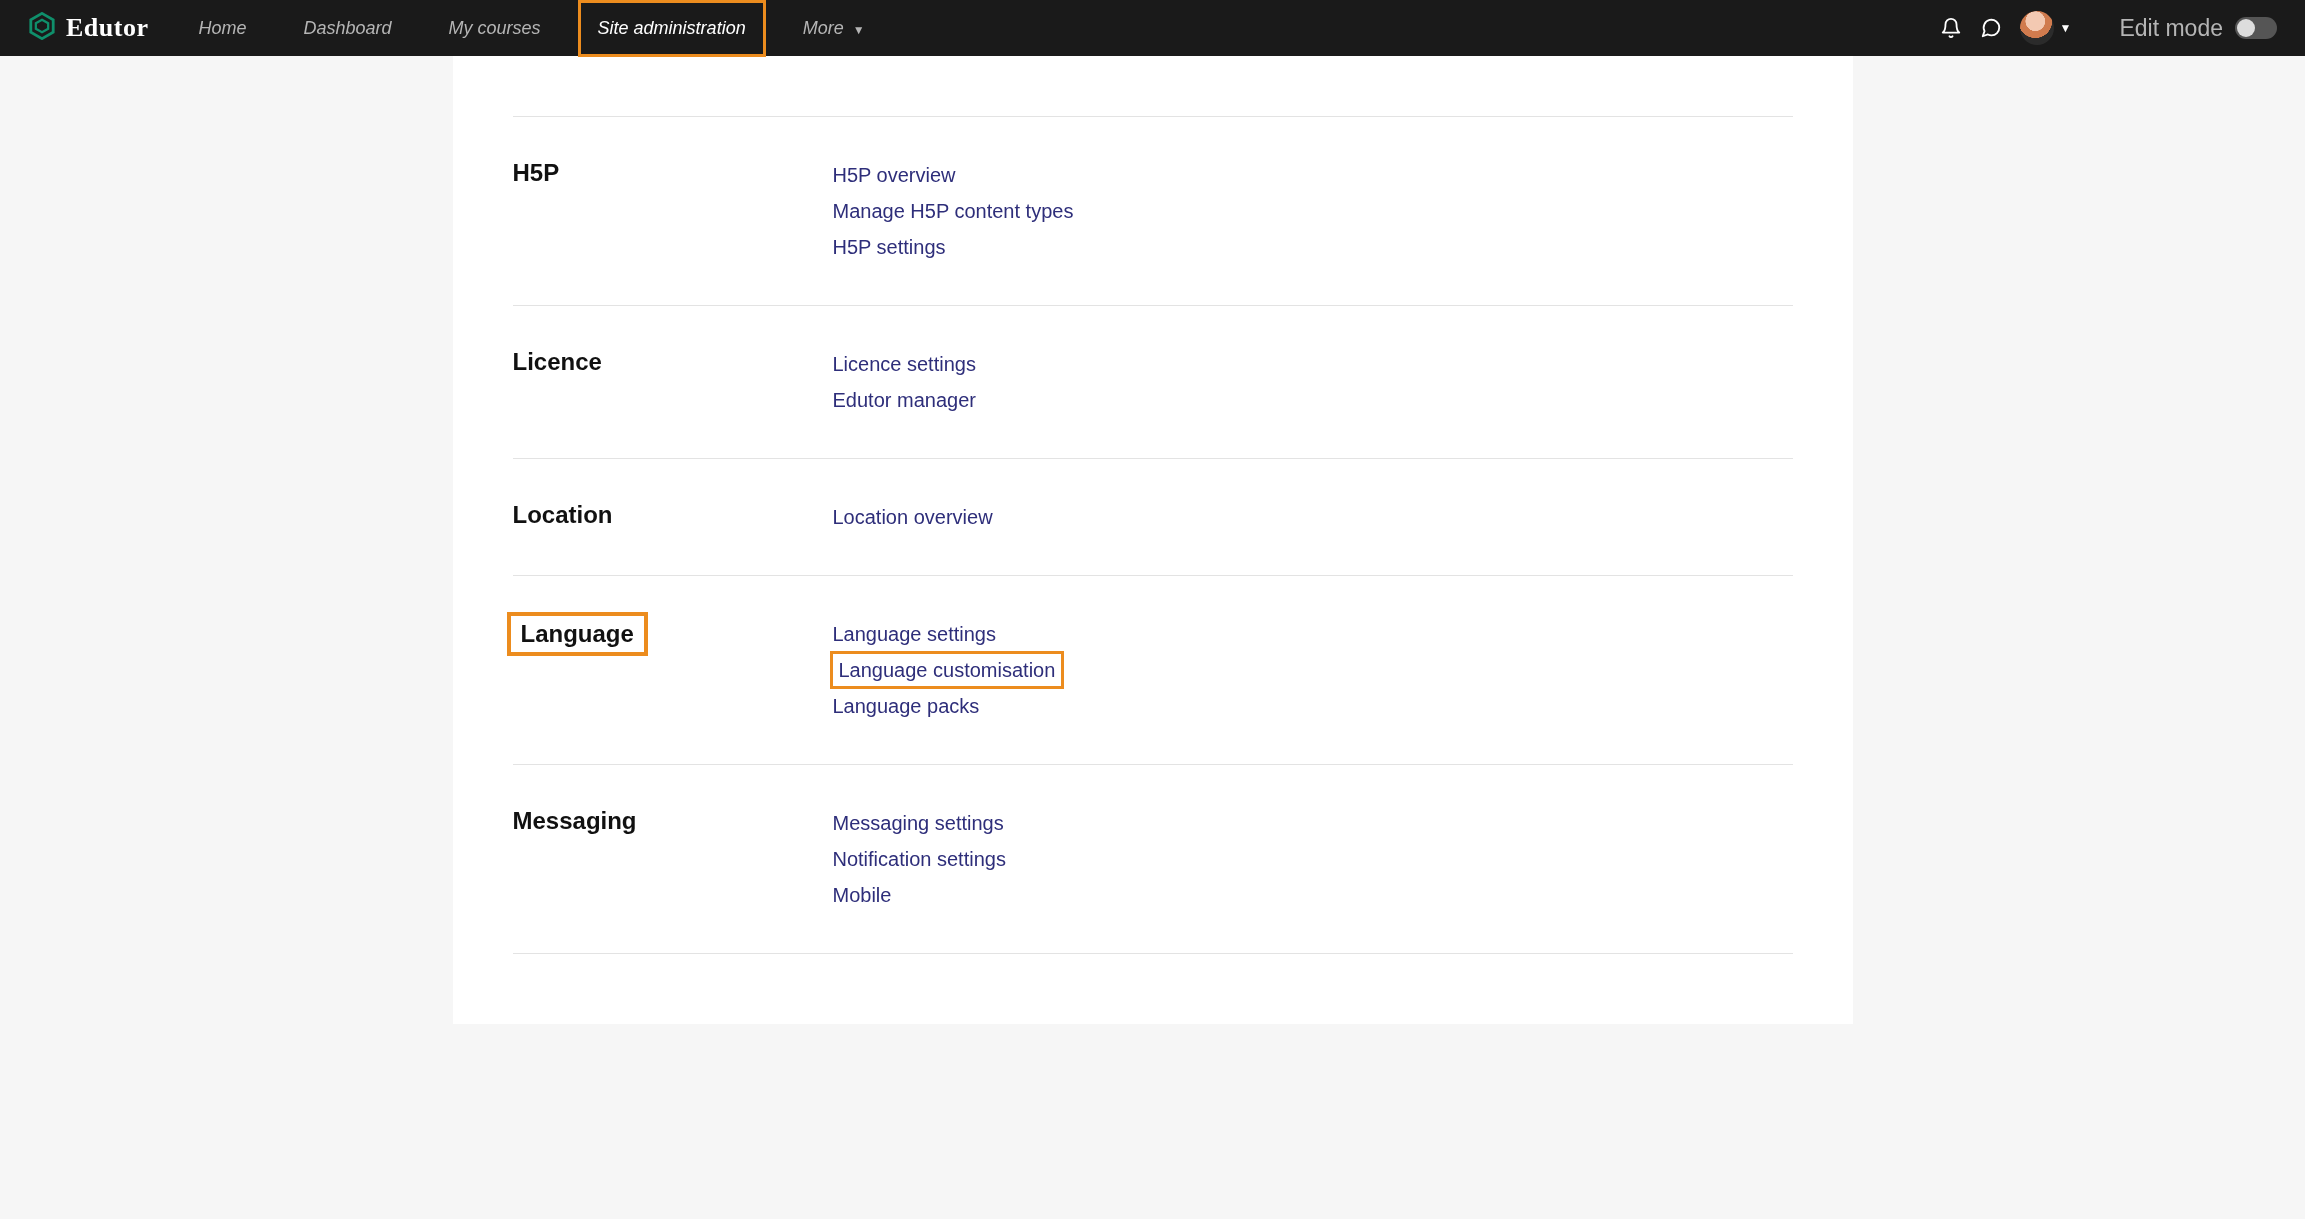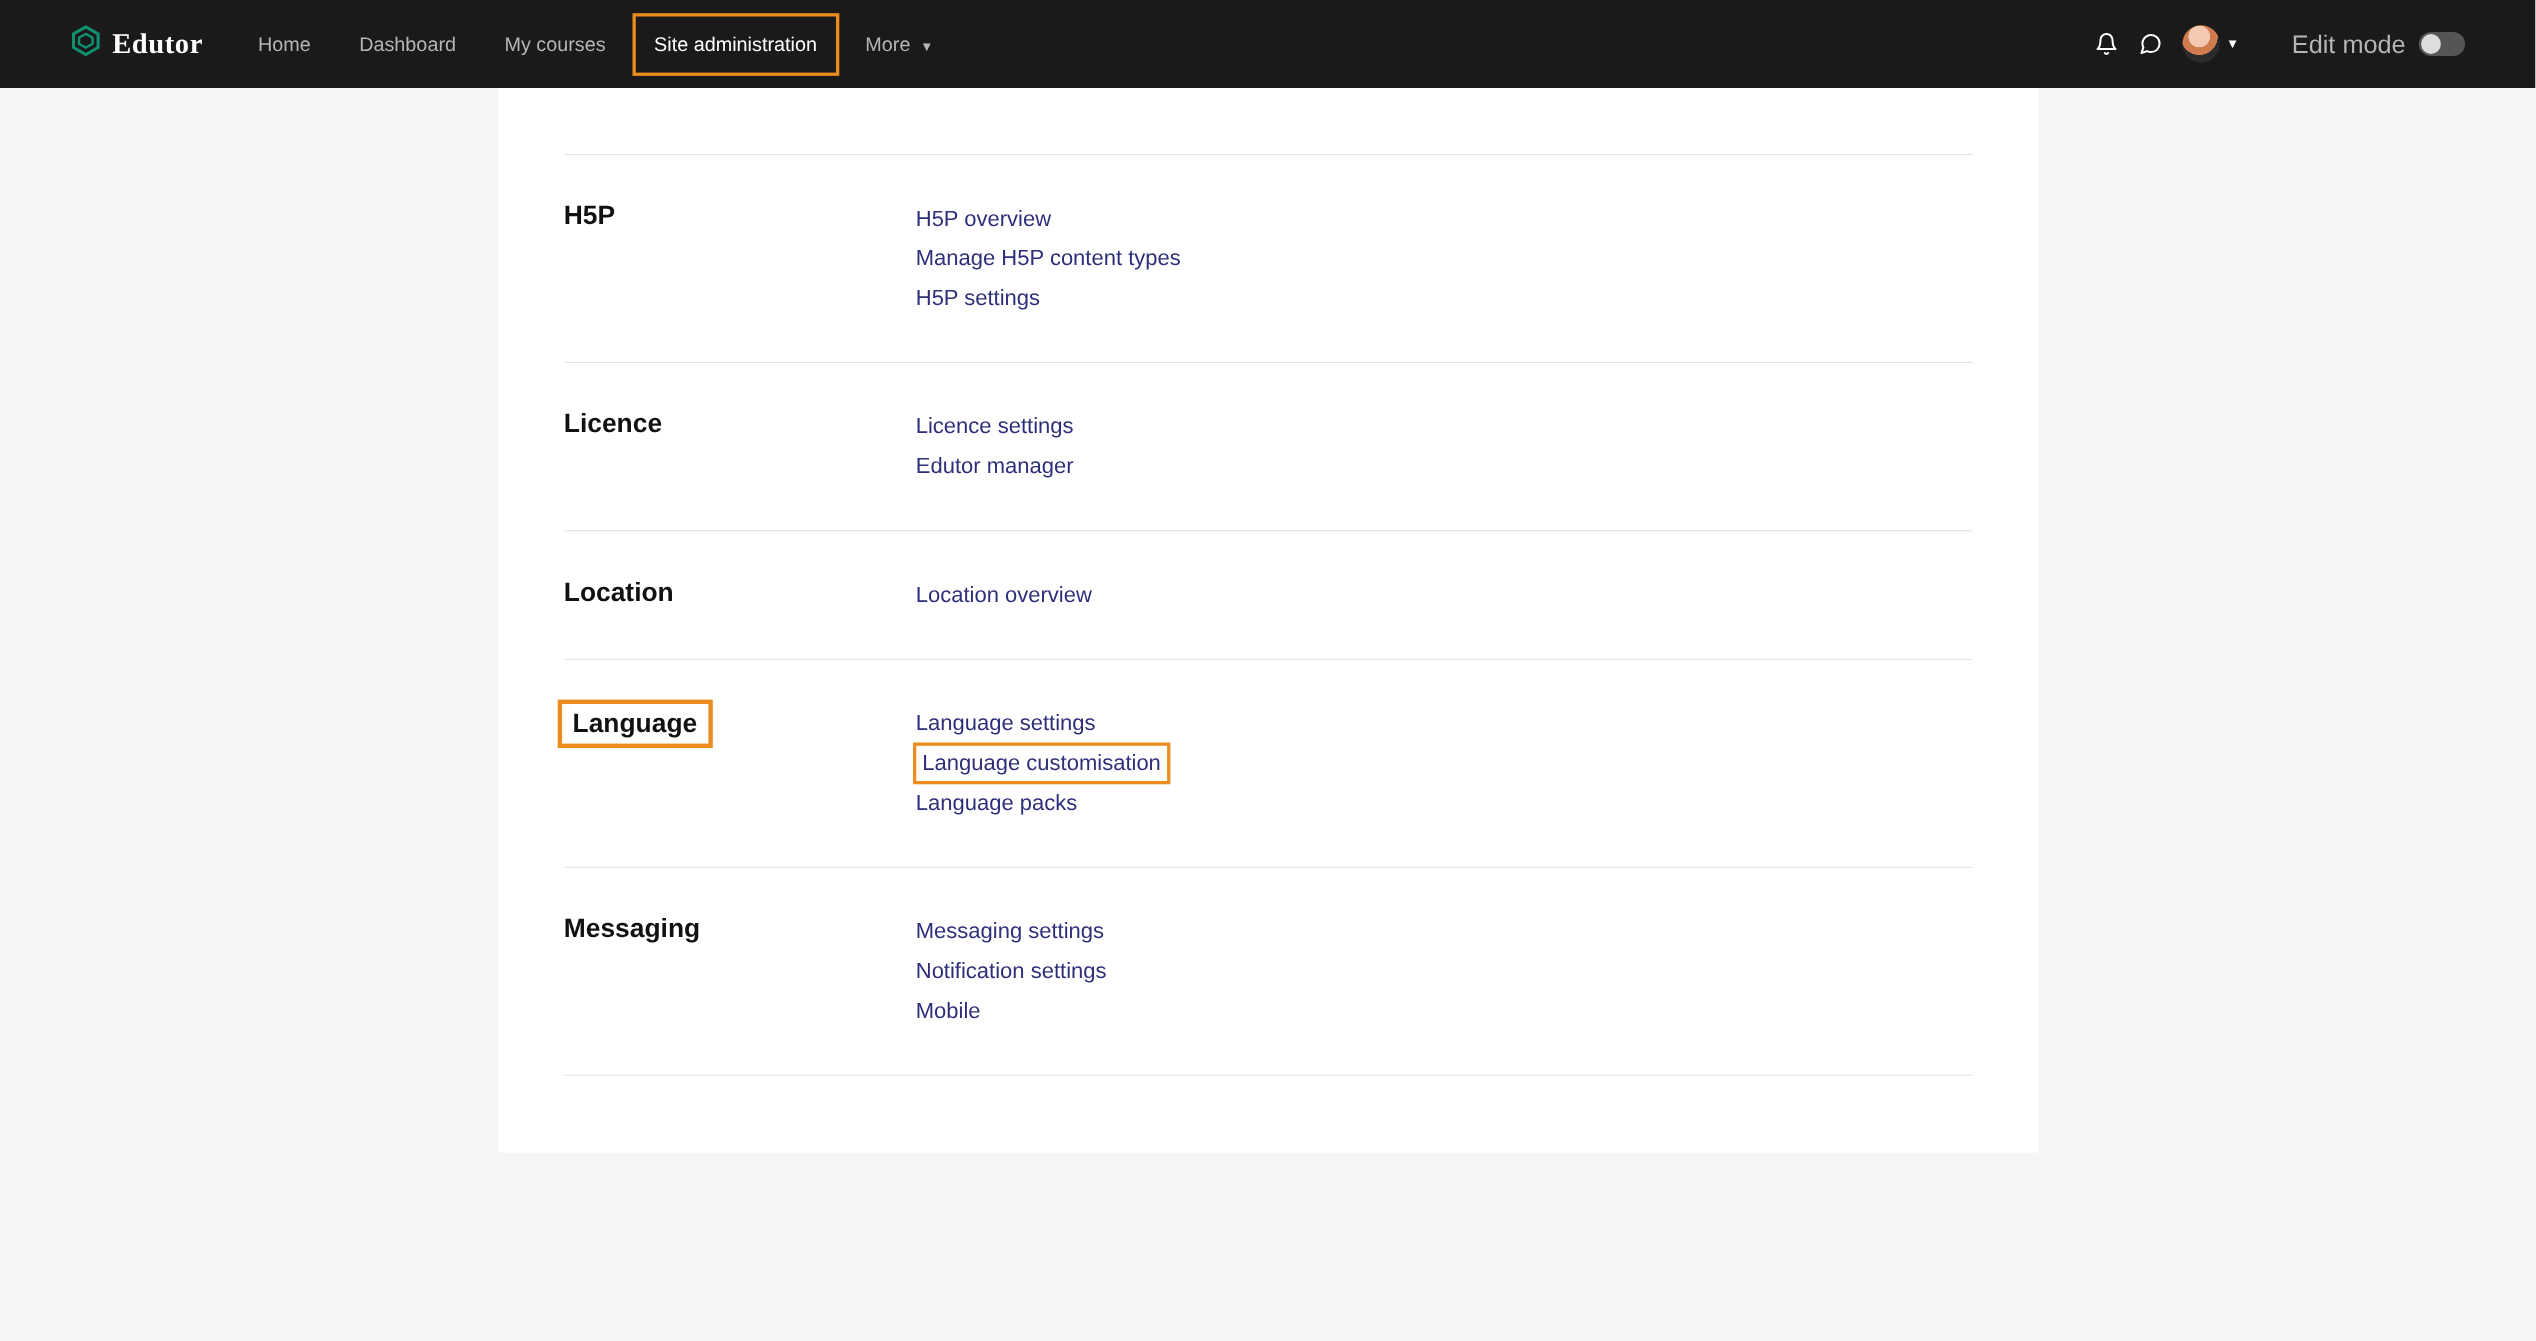--- a/index.html
+++ b/index.html
@@ -20,38 +20,38 @@
     background:var(--page-bg);
     color:var(--heading-color);
     font-size:20px;
   }
 
   
   .navbar{
     background:var(--navbar-bg);
     display:flex;
     align-items:center;
-    padding:0 64px;
-    height:80px;
+    padding:0 28px;
+    height:56px;
     color:var(--nav-text);
   }
   .brand{
     display:flex;
     align-items:center;
     gap:10px;
     margin-right:30px;
   }
   .brand-name{
     font-weight:800;
     font-size:26px;
     color:#fff;
     font-family:Georgia, 'Times New Roman', serif;
     letter-spacing:0.5px;
   }
-  .nav-links{display:flex;align-items:center;gap:4px;}
+  .nav-links{display:flex;align-items:center;gap:17px;font-style:italic;}
   .nav-item{
     padding:18px 20px;
     color:var(--nav-text);
     font-size:18px;
     cursor:pointer;
     white-space:nowrap;
   }
   .nav-item.active{
     color:var(--nav-text-active);
     outline:3px solid var(--highlight);

